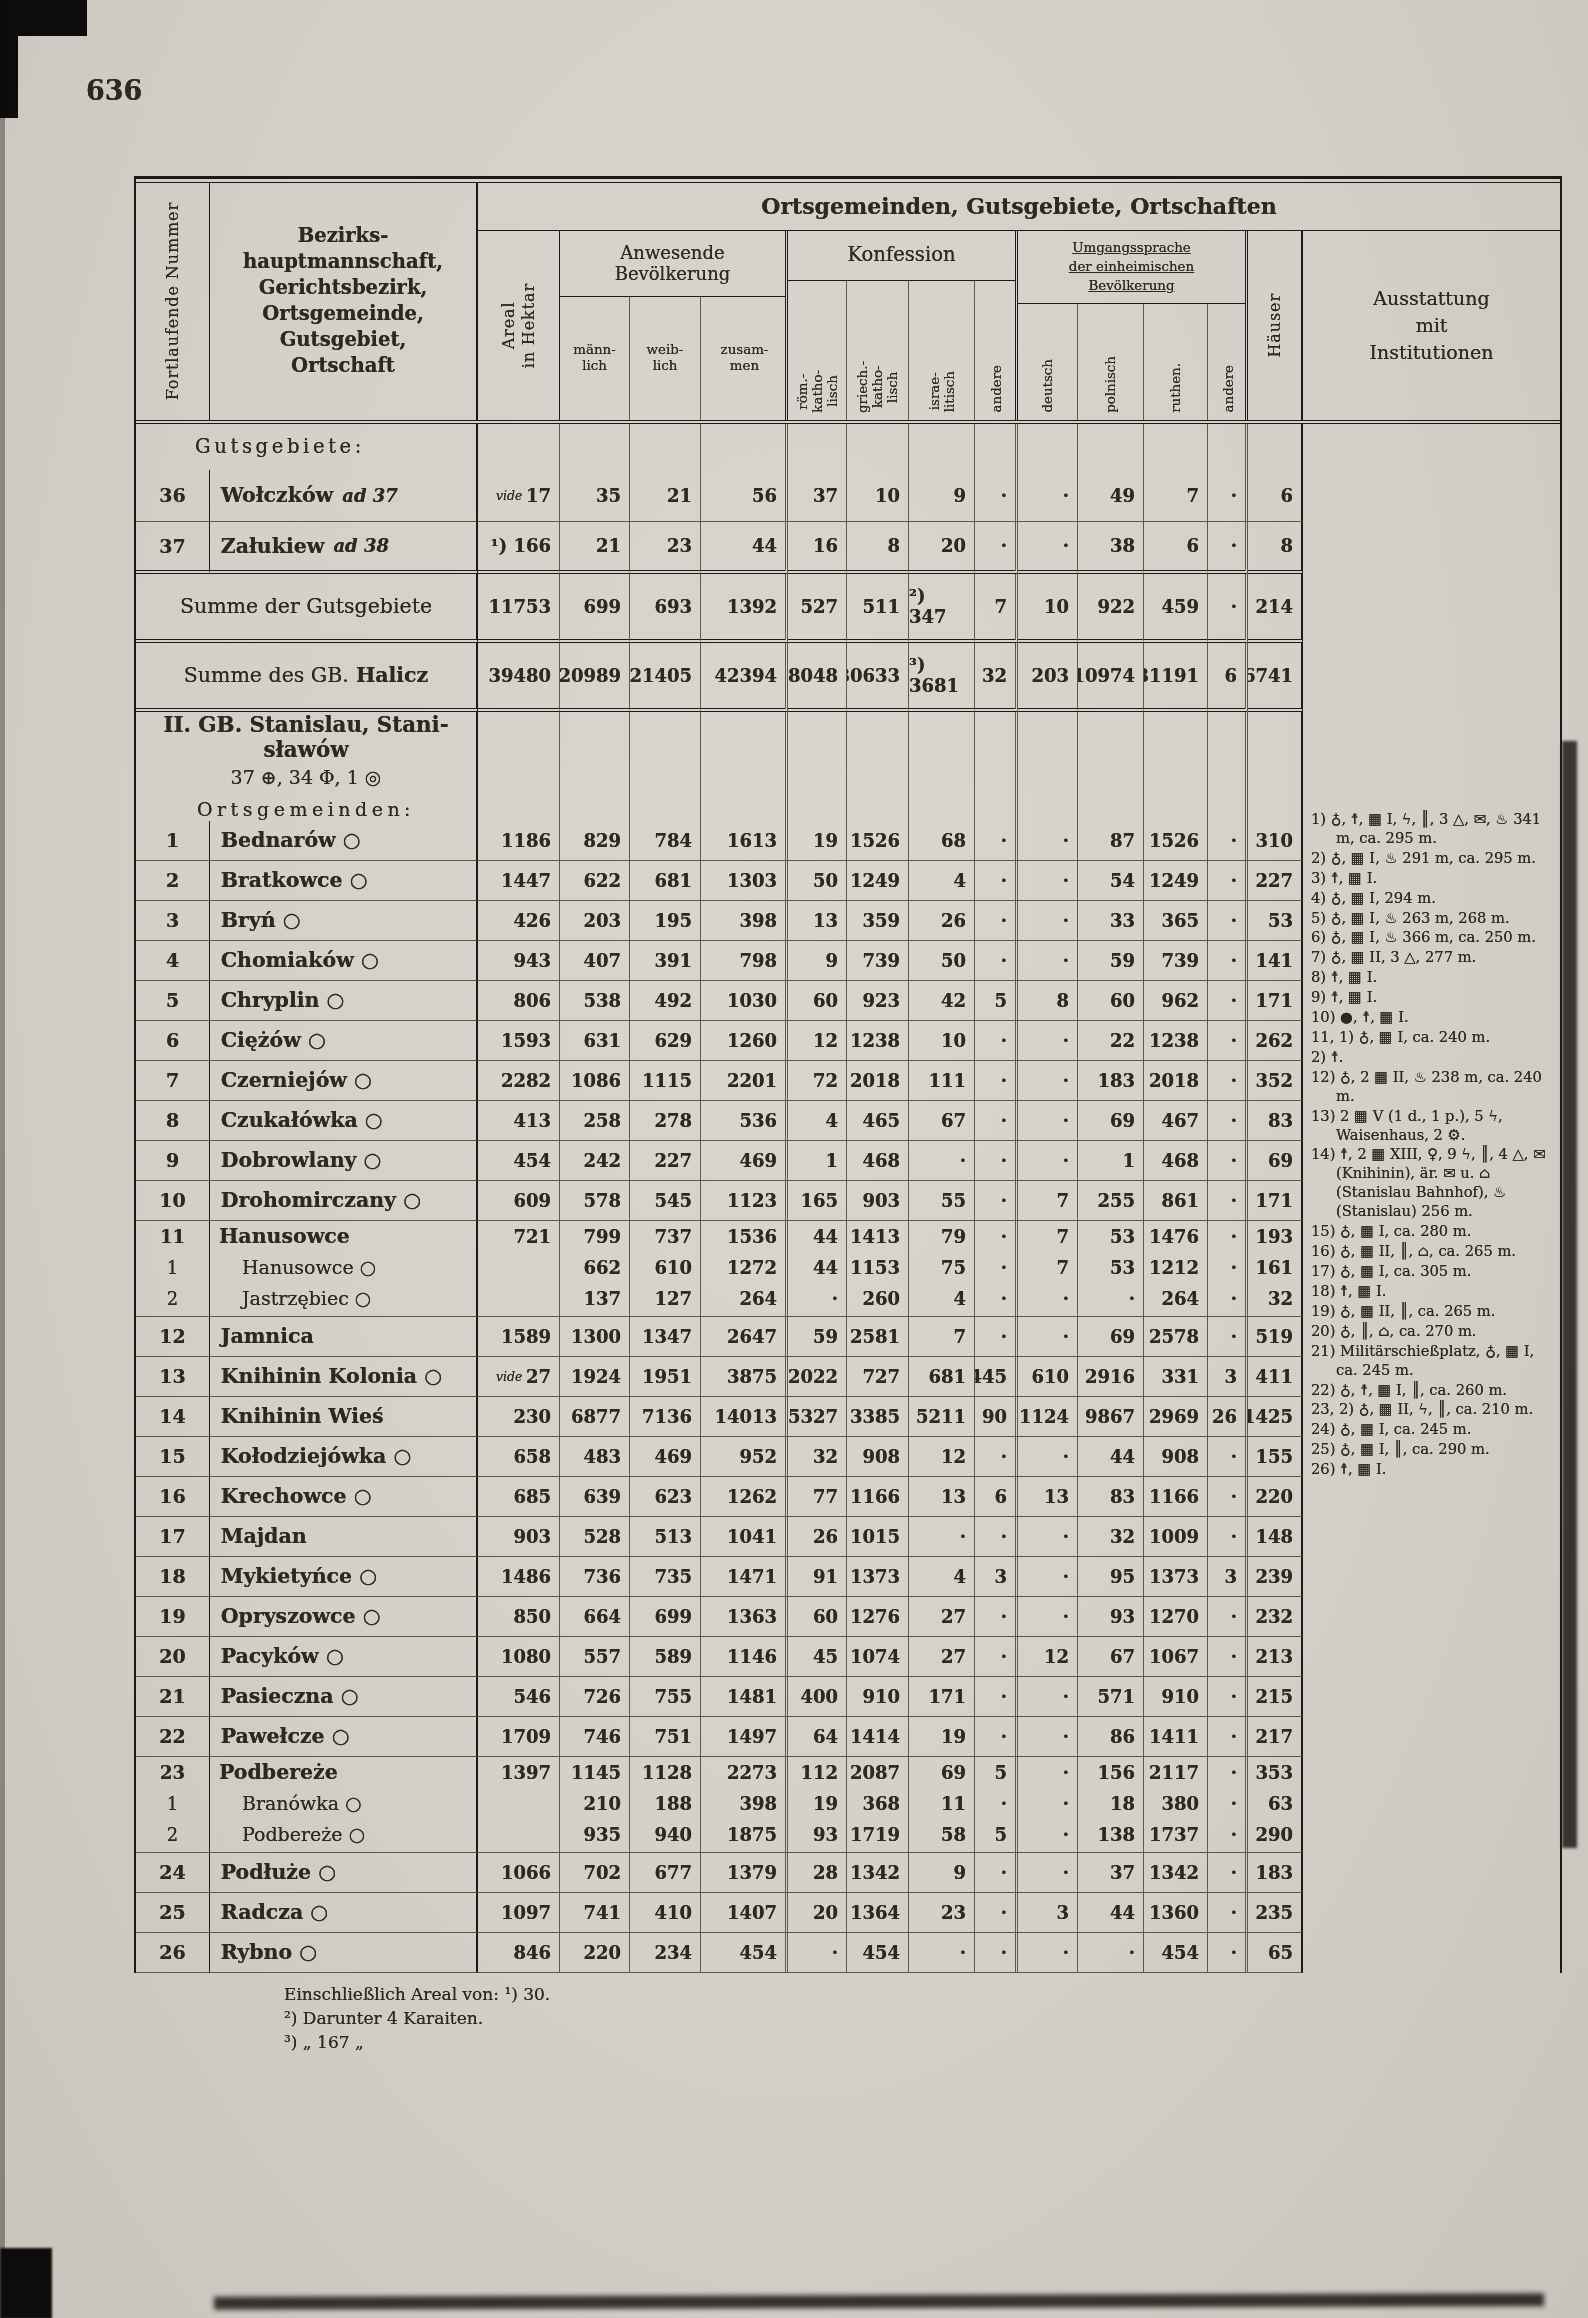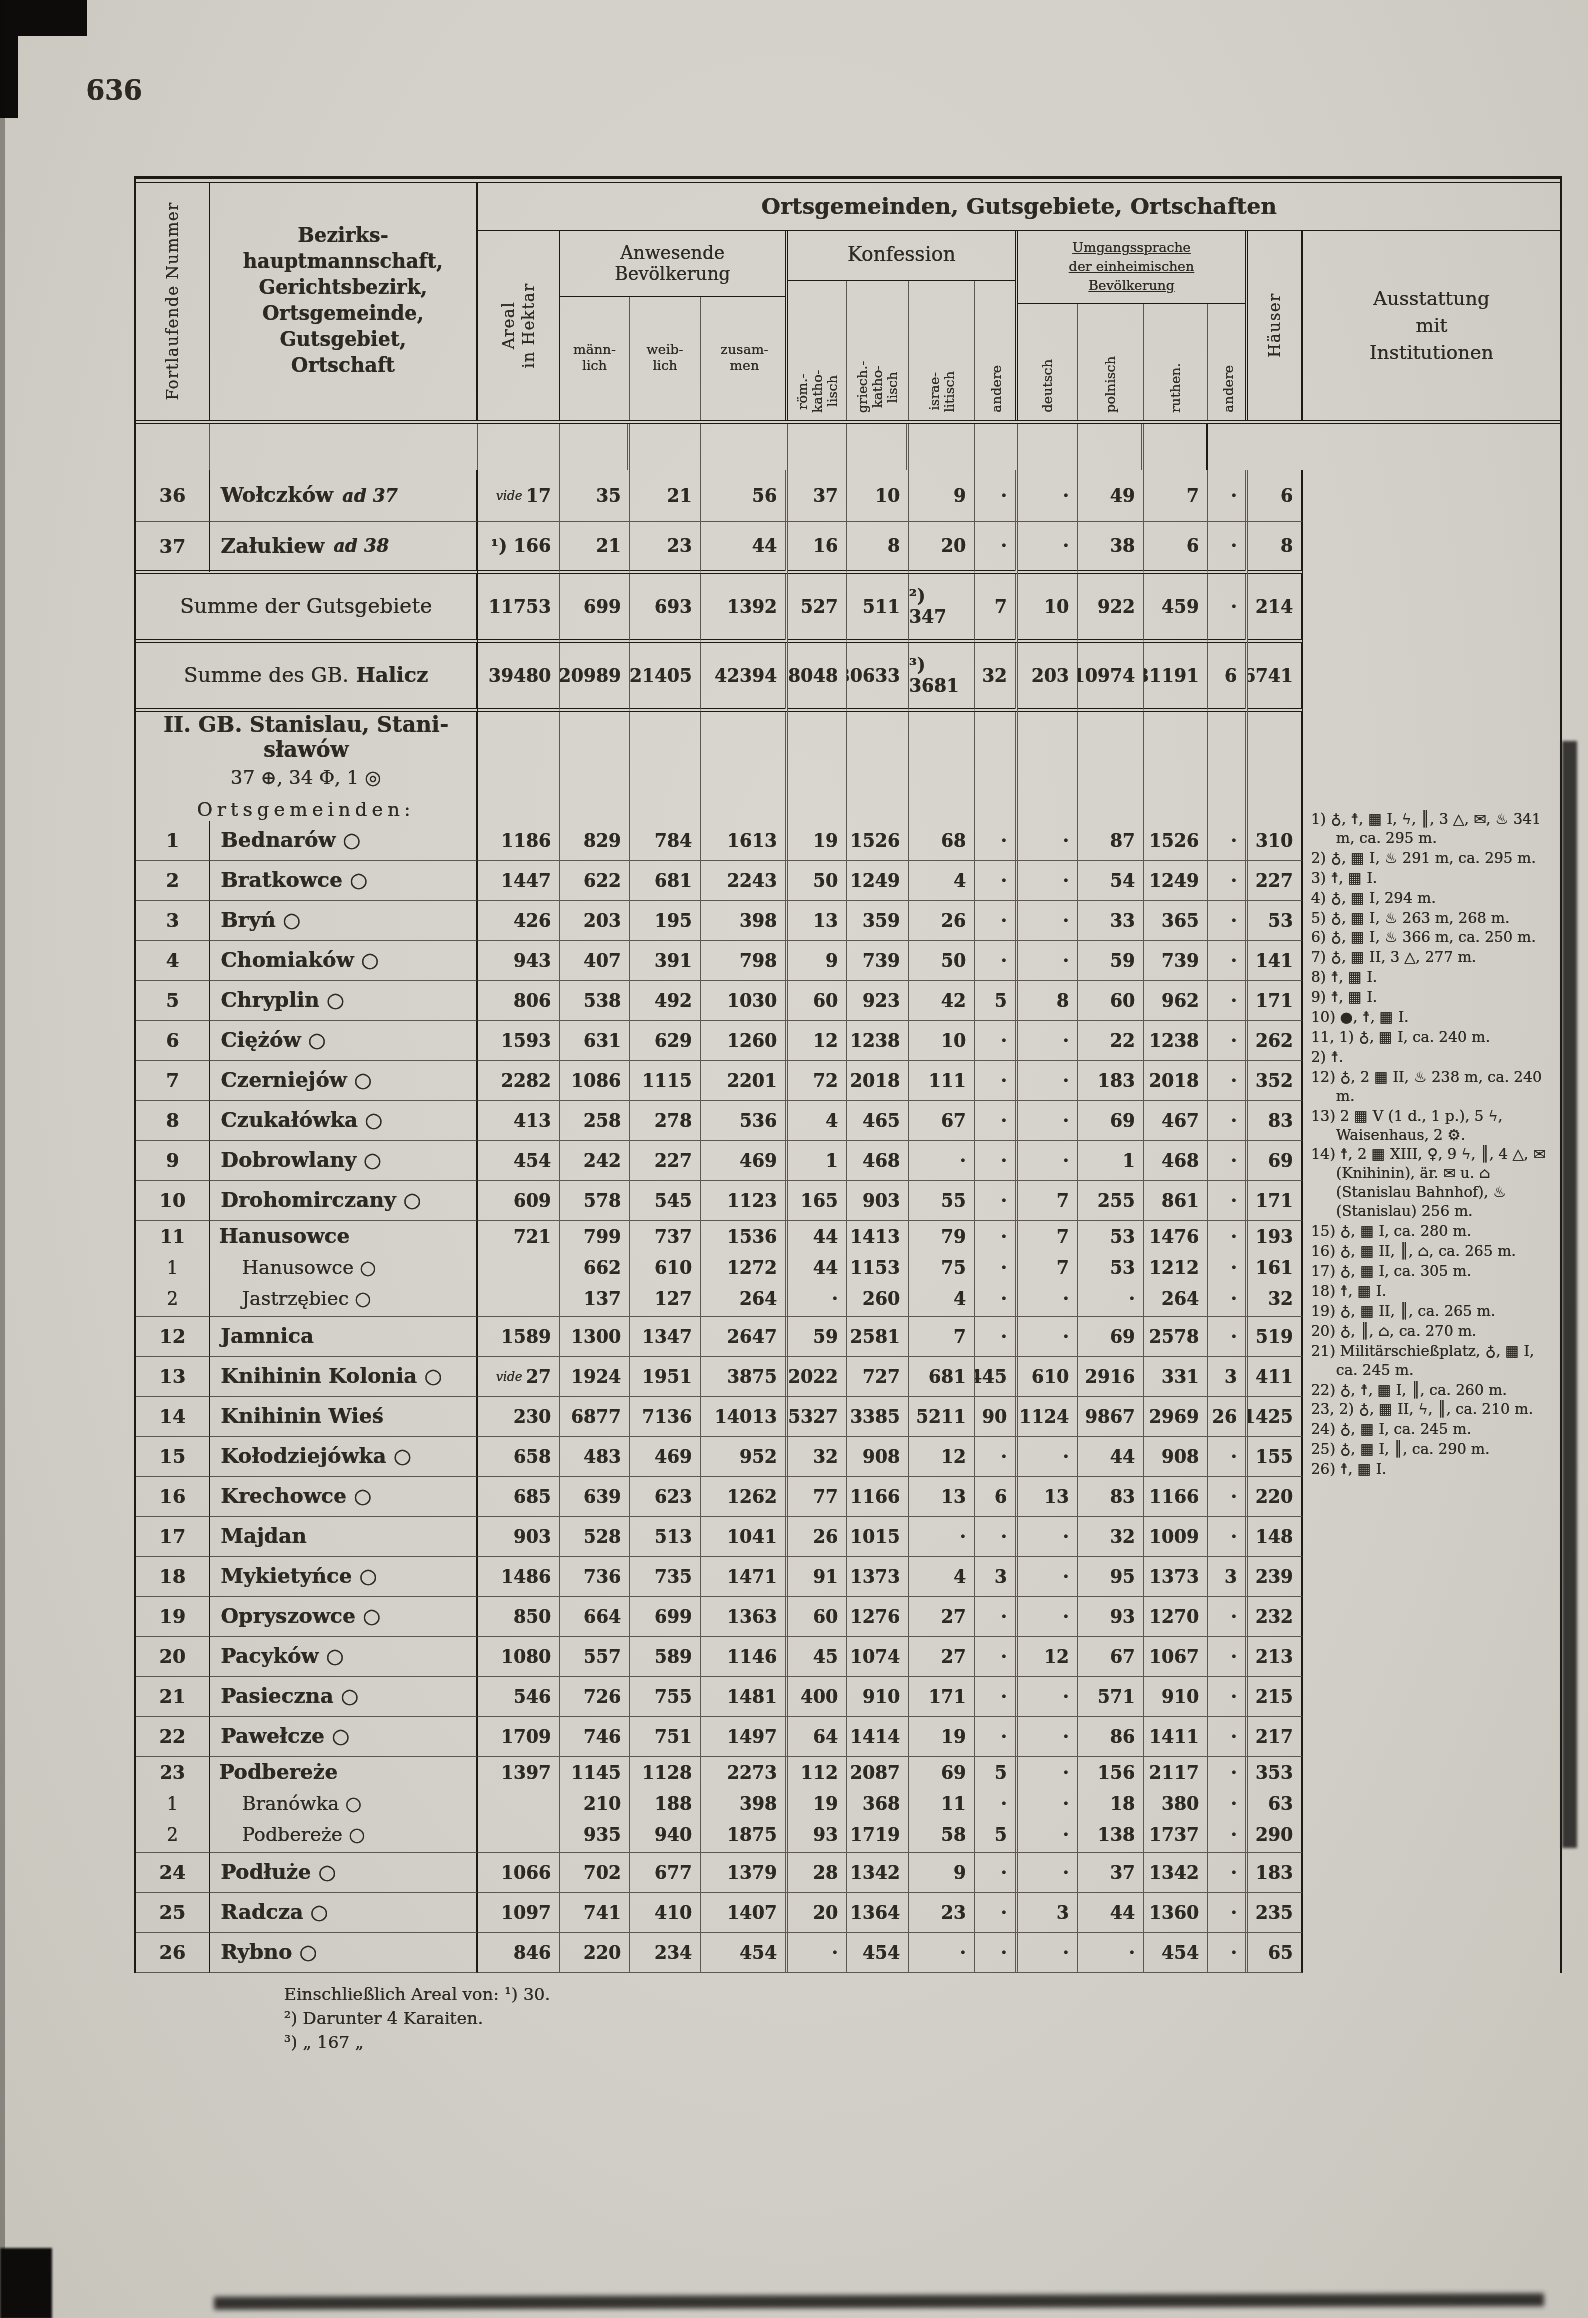--- a/index.html
+++ b/index.html
@@ -198,20 +198,21 @@
       </div>
       <div class="h-haus">
         <span class="vert">Häuser</span>
       </div>
       <div class="h-ausst">Ausstattung
 mit
 Institutionen</div>
     </div>
     <div id="tbody">
         <div class="trow cols rl nosep">
+          <div class="clabel c1s">Gutsgebiete:</div>
           <div class="cval c2"></div>
           <div class="cval c3"></div>
           <div class="cval c4"></div>
           <div class="cval c5"></div>
           <div class="cval c6"></div>
           <div class="cval c7"></div>
           <div class="cval c8"></div>
           <div class="cval c9"></div>
           <div class="cval c10"></div>
           <div class="cval c11"></div>
@@ -329,21 +330,21 @@
           <div class="cval c13">·</div>
           <div class="cval c14">310</div>
           <div class="cannot c15"></div>
         </div>
         <div class="trow cols rd">
           <div class="cnum c0">2</div>
           <div class="cname c1">Bratkowce ○</div>
           <div class="cval c2">1447</div>
           <div class="cval c3">622</div>
           <div class="cval c4">681</div>
-          <div class="cval c5">2243</div>
+          <div class="cval c5">1303</div>
           <div class="cval c6">50</div>
           <div class="cval c7">1249</div>
           <div class="cval c8">4</div>
           <div class="cval c9">·</div>
           <div class="cval c10">·</div>
           <div class="cval c11">54</div>
           <div class="cval c12">1249</div>
           <div class="cval c13">·</div>
           <div class="cval c14">227</div>
           <div class="cannot c15"></div>

